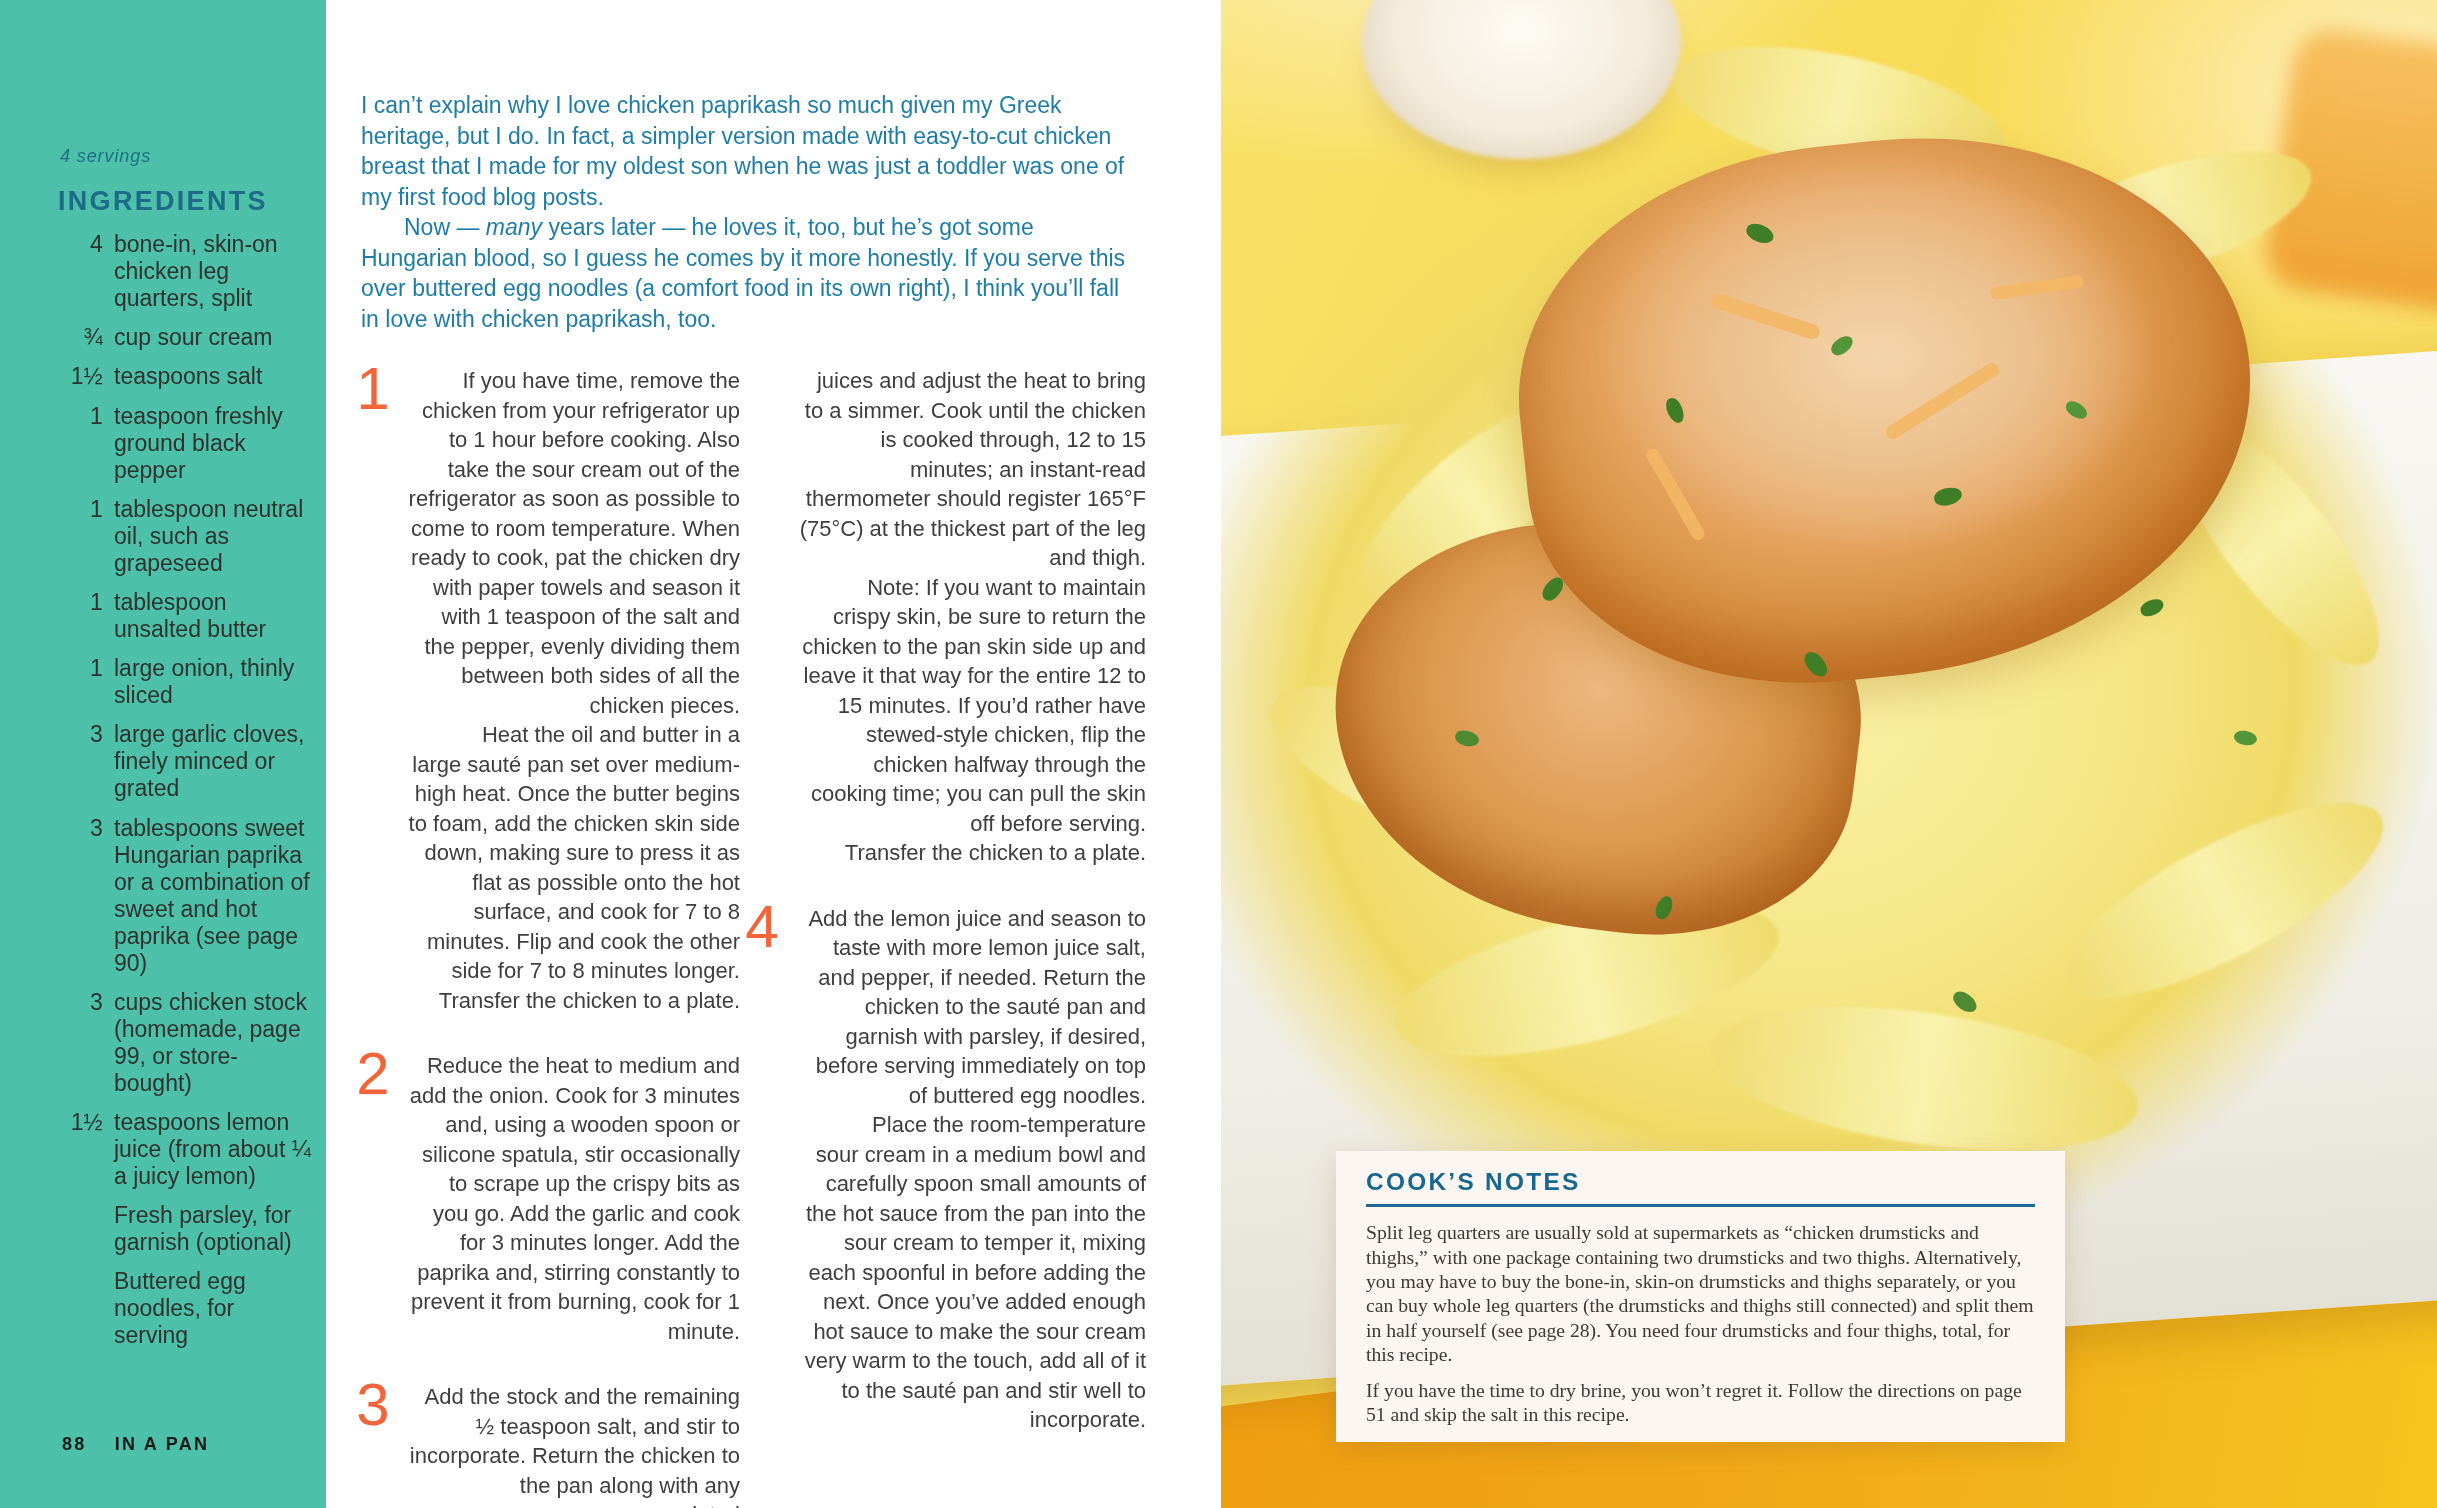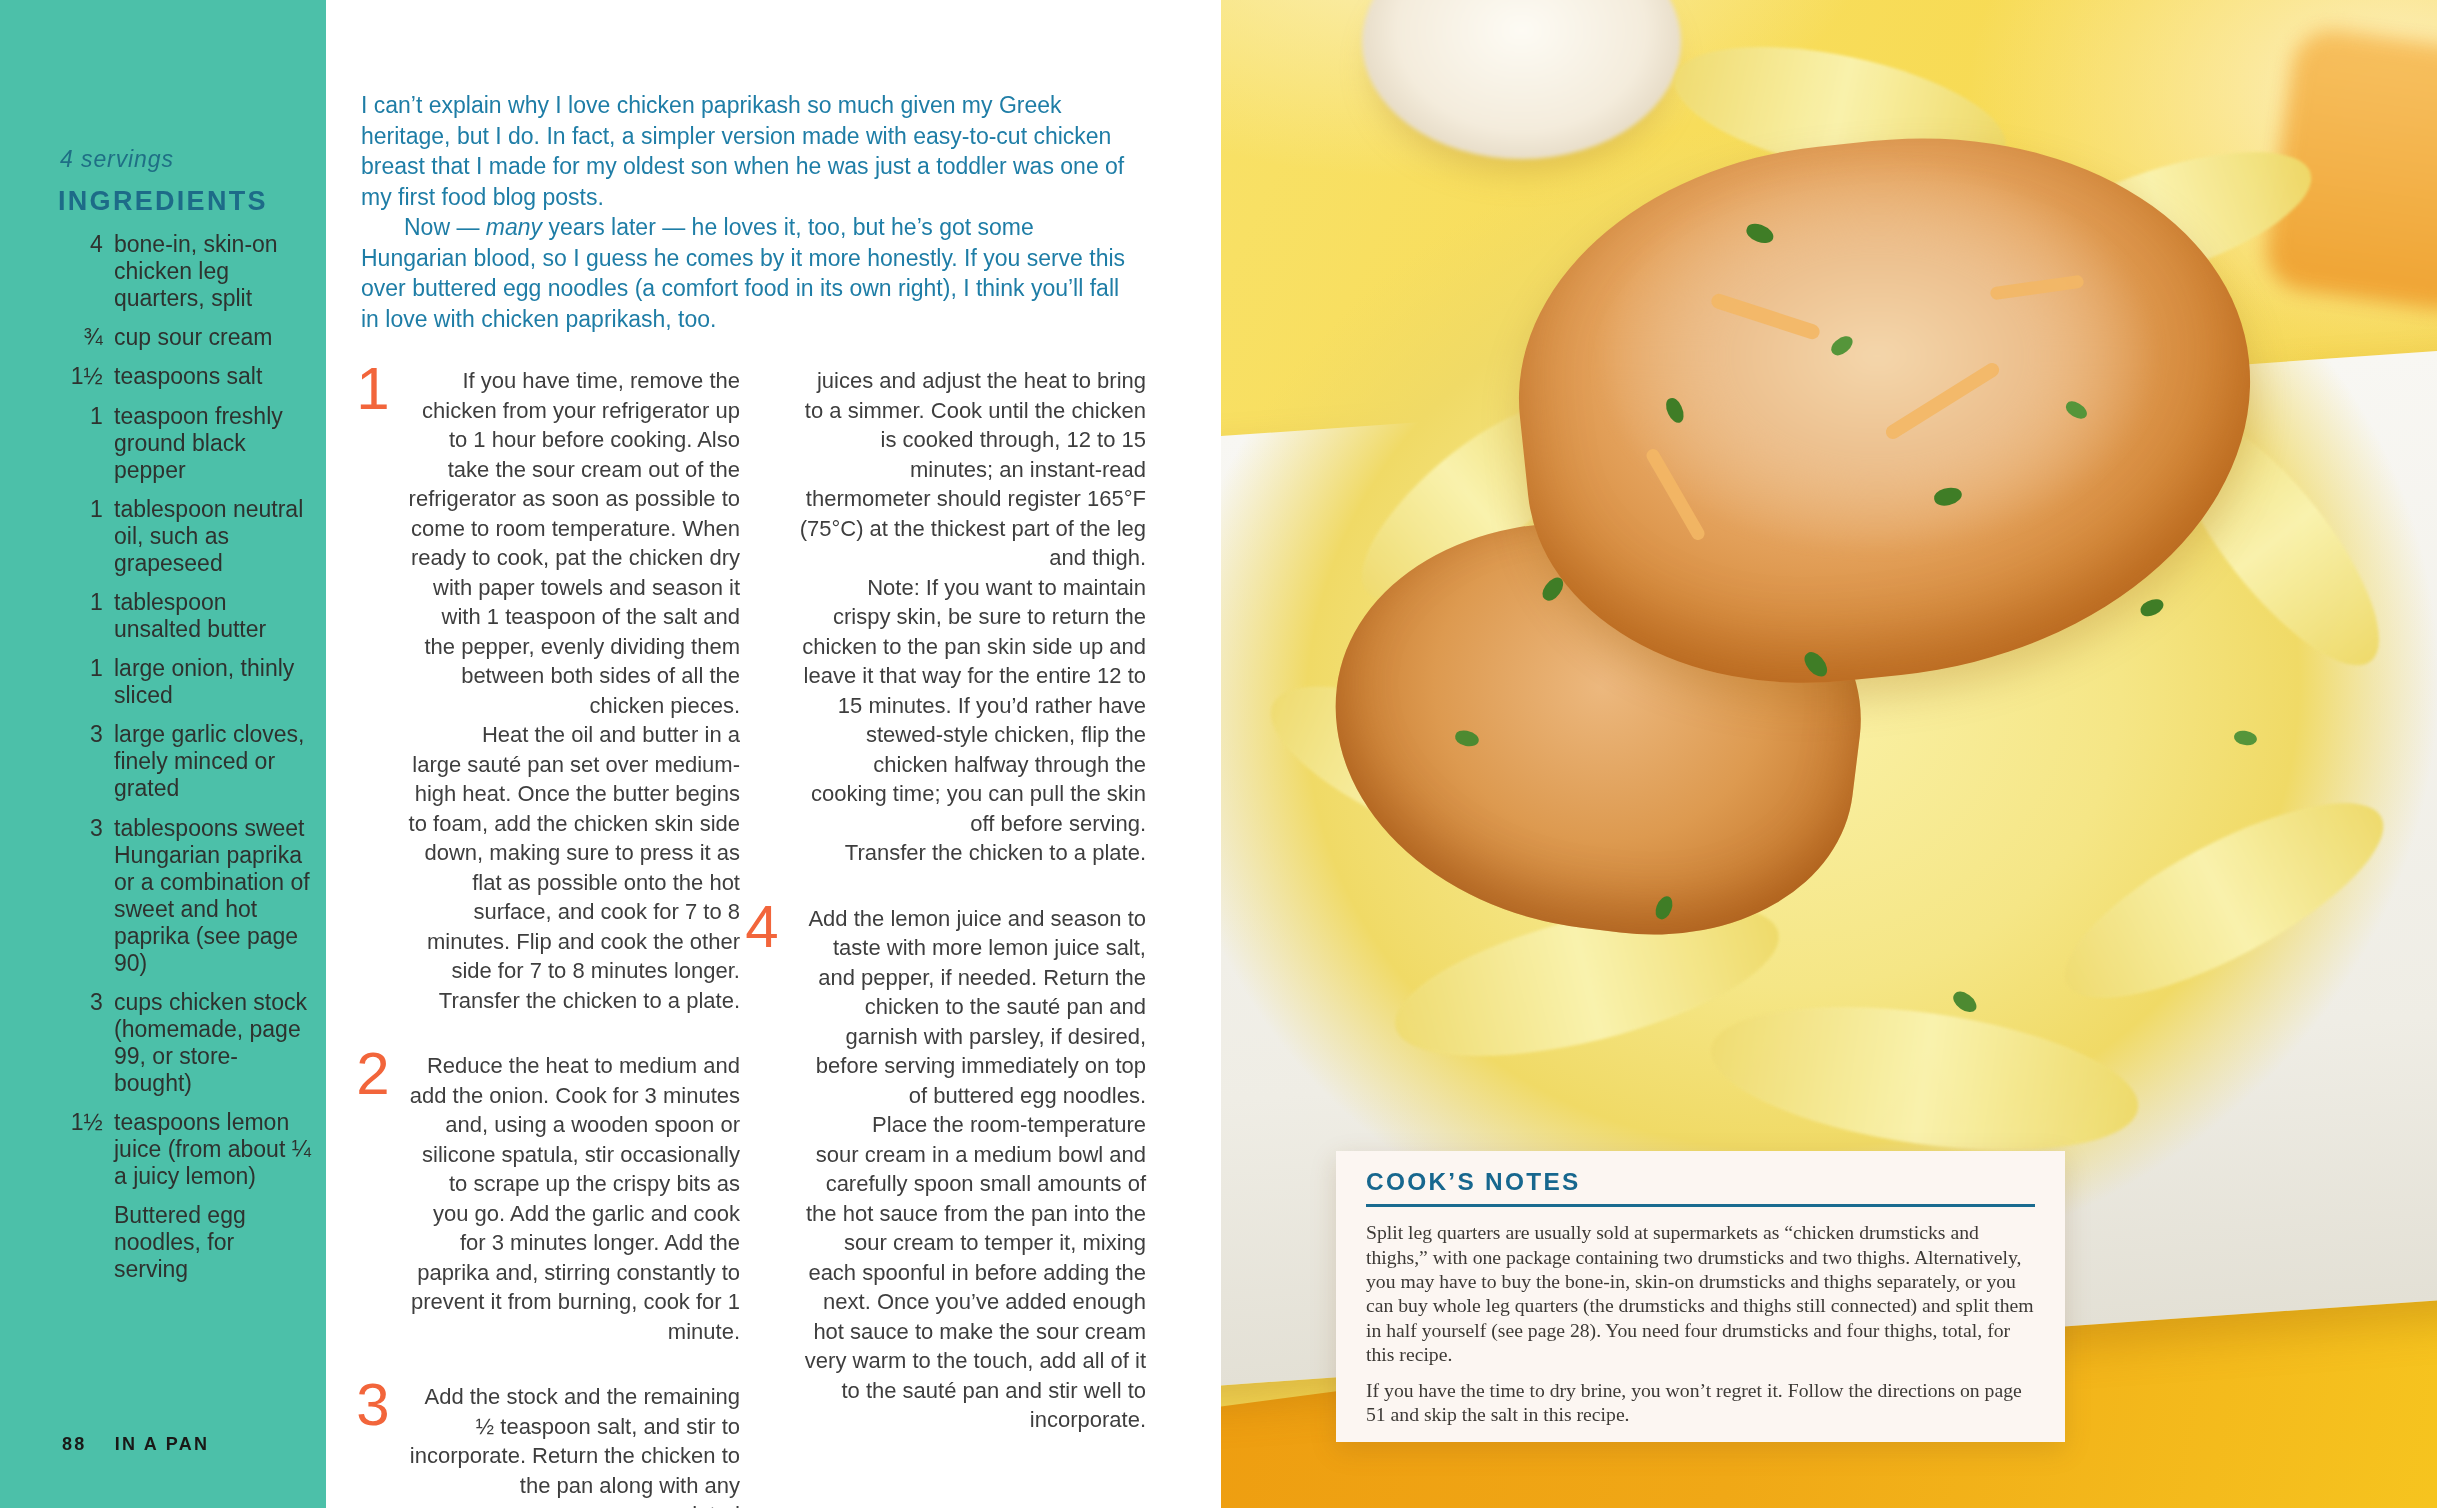--- a/index.html
+++ b/index.html
@@ -1,21 +1,21 @@
 <!DOCTYPE html>
 <html style="font-size:15px"><head>
 <meta charset="utf-8">
 <style>
   html,body{margin:0;padding:0;background:#e9e9e9;}
   .page{position:relative;width:2438px;height:1509px;background:#ffffff;overflow:hidden;
         font-family:"Liberation Sans", sans-serif;}
 
   
   .sidebar{position:absolute;left:0;top:0;width:326px;height:100%;background:#4cc0a9;}
-  .servings{position:absolute;left:60px;top:146px;font-size:23px;font-style:italic;
+  .servings{position:absolute;left:60px;top:146px;font-size:18px;font-style:italic;
             color:#1f6f85;letter-spacing:0.9px;}
   .ing-heading{position:absolute;left:58px;top:186px;font-size:27px;font-weight:bold;
                color:#1d6b88;letter-spacing:2.3px;margin:0;}
   .ing-list{position:absolute;left:0;top:231px;width:311px;margin:0;padding:0;list-style:none;}
   .ing-item{display:flex;margin-bottom:12.2px;font-size:23px;line-height:27px;color:#2e322f;}
   .ing-qty{flex:0 0 114px;text-align:right;padding-right:11.3px;box-sizing:border-box;}
   .ing-text{flex:1 1 auto;}
   .page-footer{position:absolute;left:62px;bottom:54px;font-size:18px;font-weight:bold;
                color:#191917;letter-spacing:2.3px;white-space:nowrap;}
   .page-footer .num{margin-right:28px;}
@@ -159,20 +159,24 @@
       <li class="ing-item">
           <span class="ing-qty">3</span>
           <span class="ing-text">cups chicken stock (homemade, page 99, or store-bought)</span>
         </li>
       <li class="ing-item">
           <span class="ing-qty">1½</span>
           <span class="ing-text">teaspoons lemon juice (from about ¼ a juicy lemon)</span>
         </li>
       <li class="ing-item">
           <span class="ing-qty"></span>
+          <span class="ing-text">Fresh parsley, for garnish (optional)</span>
+        </li>
+      <li class="ing-item">
+          <span class="ing-qty"></span>
           <span class="ing-text">Buttered egg noodles, for serving</span>
         </li>
     </ul>
     <div class="page-footer">
       <span class="num">88</span><span>IN A PAN</span>
     </div>
   </aside>
 
   <main class="main">
 

